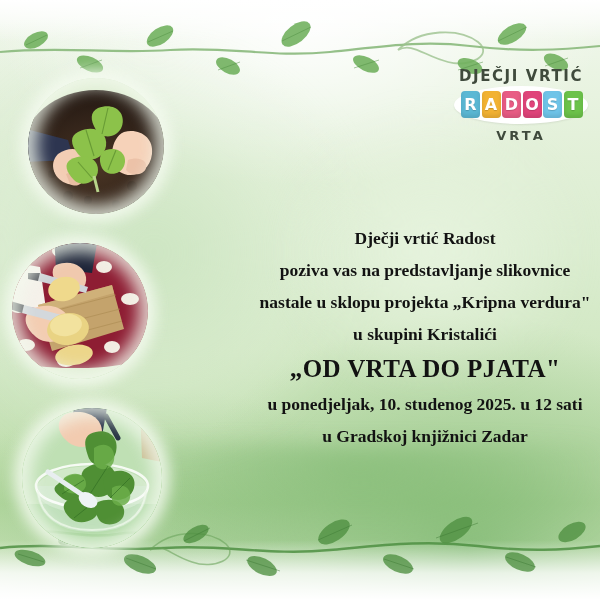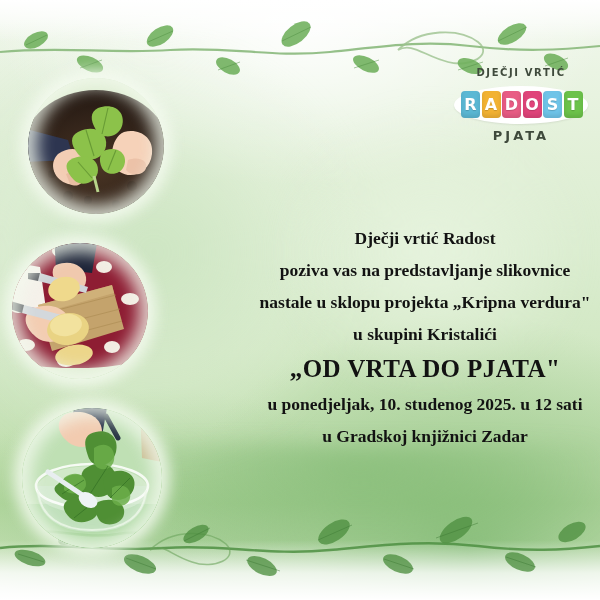--- a/index.html
+++ b/index.html
@@ -135,21 +135,21 @@
   .logo-top-text,
   .logo-bottom-text {
     position: absolute;
     width: 100%;
     left: 0;
     font-family: "DejaVu Sans", sans-serif;
     font-weight: bold;
     color: #3f4a3c;
     letter-spacing: 1.6px;
   }
-  .logo-top-text { top: 9px; font-size: 10px; }
+  .logo-top-text { top: 9px; font-size: 15px; }
   .logo-bottom-text { top: 70px; font-size: 13px; letter-spacing: 3px; }
 
   .logo-blocks {
     position: absolute;
     left: 13px;
     top: 33px;
     display: flex;
     gap: 1.5px;
   }
   .logo-block {
@@ -418,21 +418,21 @@
     <div class="logo-oval"></div>
     <div class="logo-top-text">DJEČJI VRTIĆ</div>
     <div class="logo-blocks">
       <div class="logo-block" style="background:#5bb8d4">R</div>
       <div class="logo-block" style="background:#f2b233">A</div>
       <div class="logo-block" style="background:#e85c84">D</div>
       <div class="logo-block" style="background:#e0447a">O</div>
       <div class="logo-block" style="background:#6fc4e8">S</div>
       <div class="logo-block" style="background:#6cc24a">T</div>
     </div>
-    <div class="logo-bottom-text">PJATA</div>
+    <div class="logo-bottom-text">VRTA</div>
   </div>
 
   <div id="invite-text">
     <div class="line">Dječji vrtić Radost</div>
     <div class="line">poziva vas na predstavljanje slikovnice</div>
     <div class="line">nastale u sklopu projekta „Kripna verdura"</div>
     <div class="line">u skupini Kristalići</div>
     <div class="line-title">„OD VRTA DO PJATA"</div>
     <div class="line">u ponedjeljak, 10. studenog 2025. u 12 sati</div>
     <div class="line">u Gradskoj knjižnici Zadar</div>

